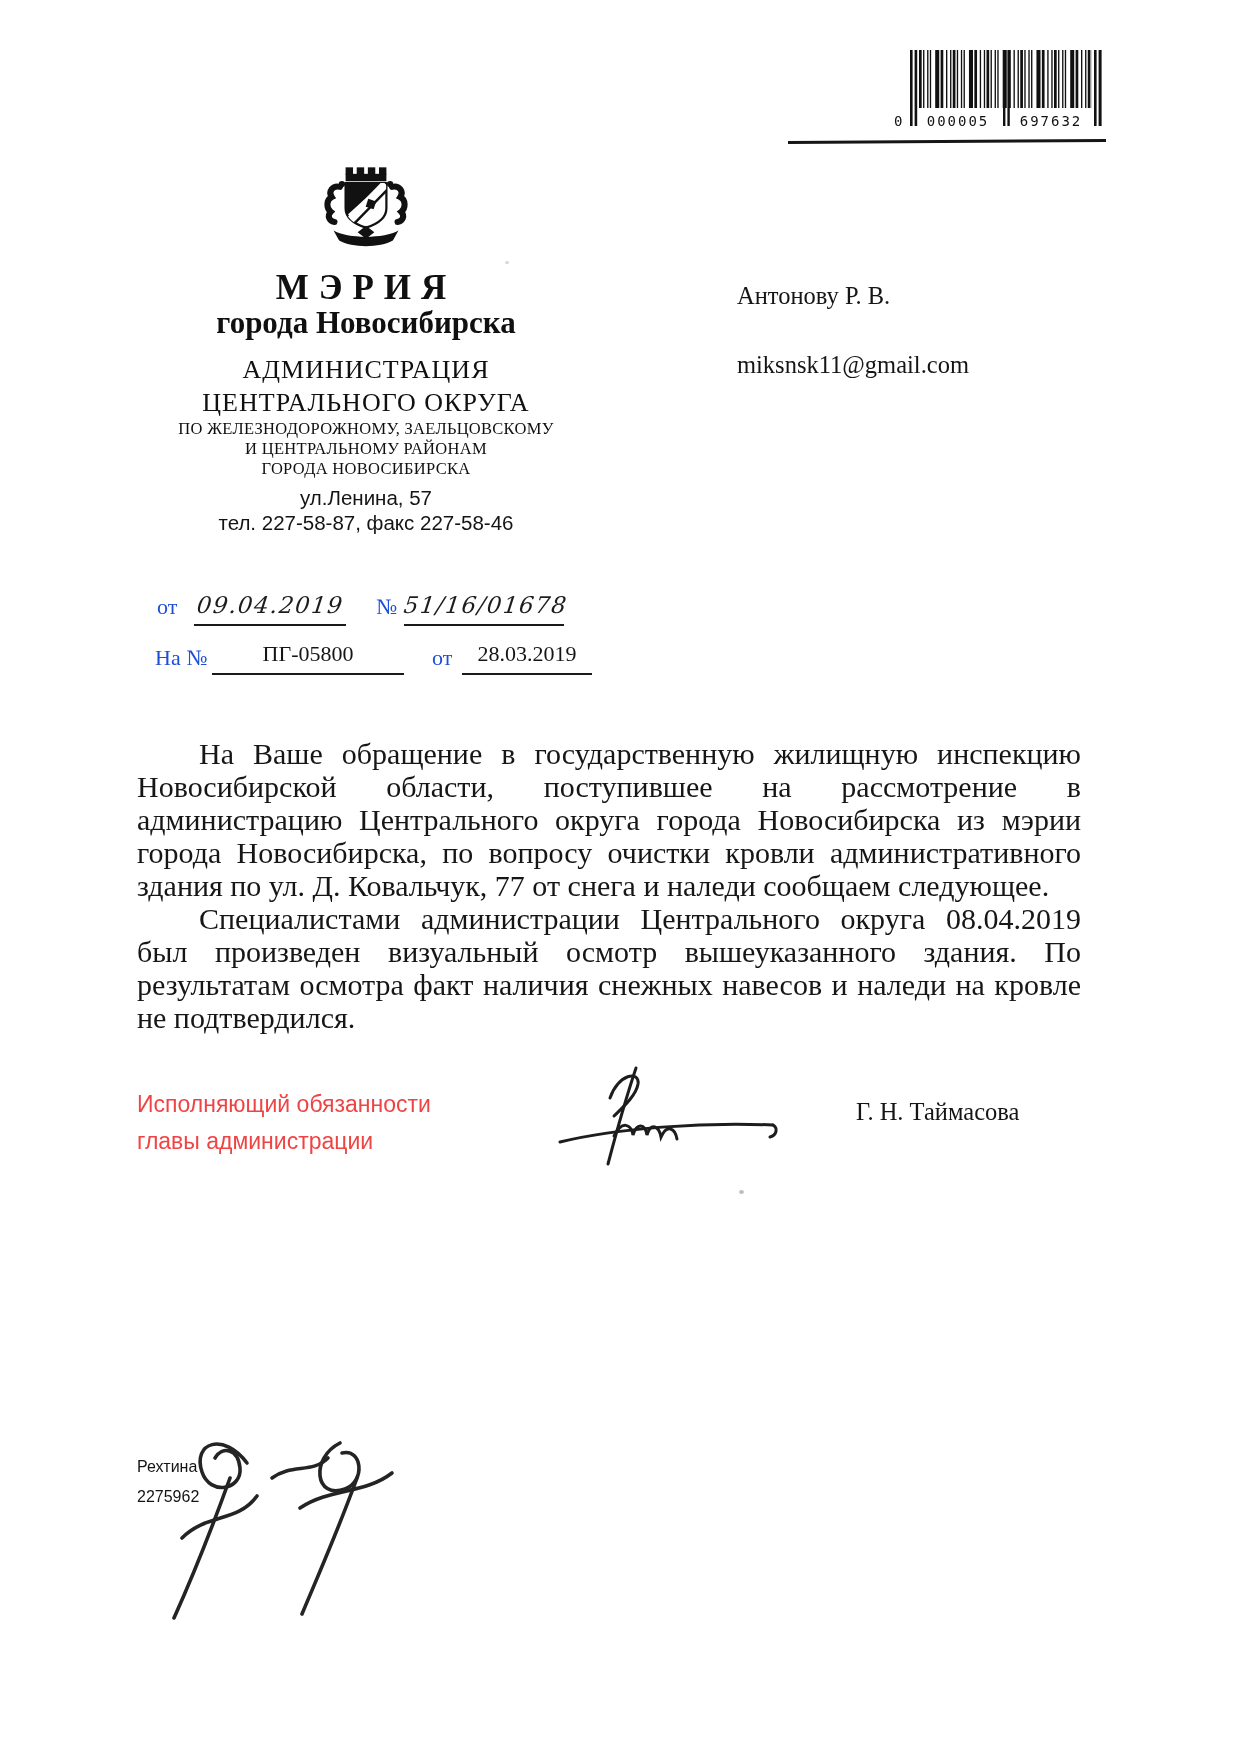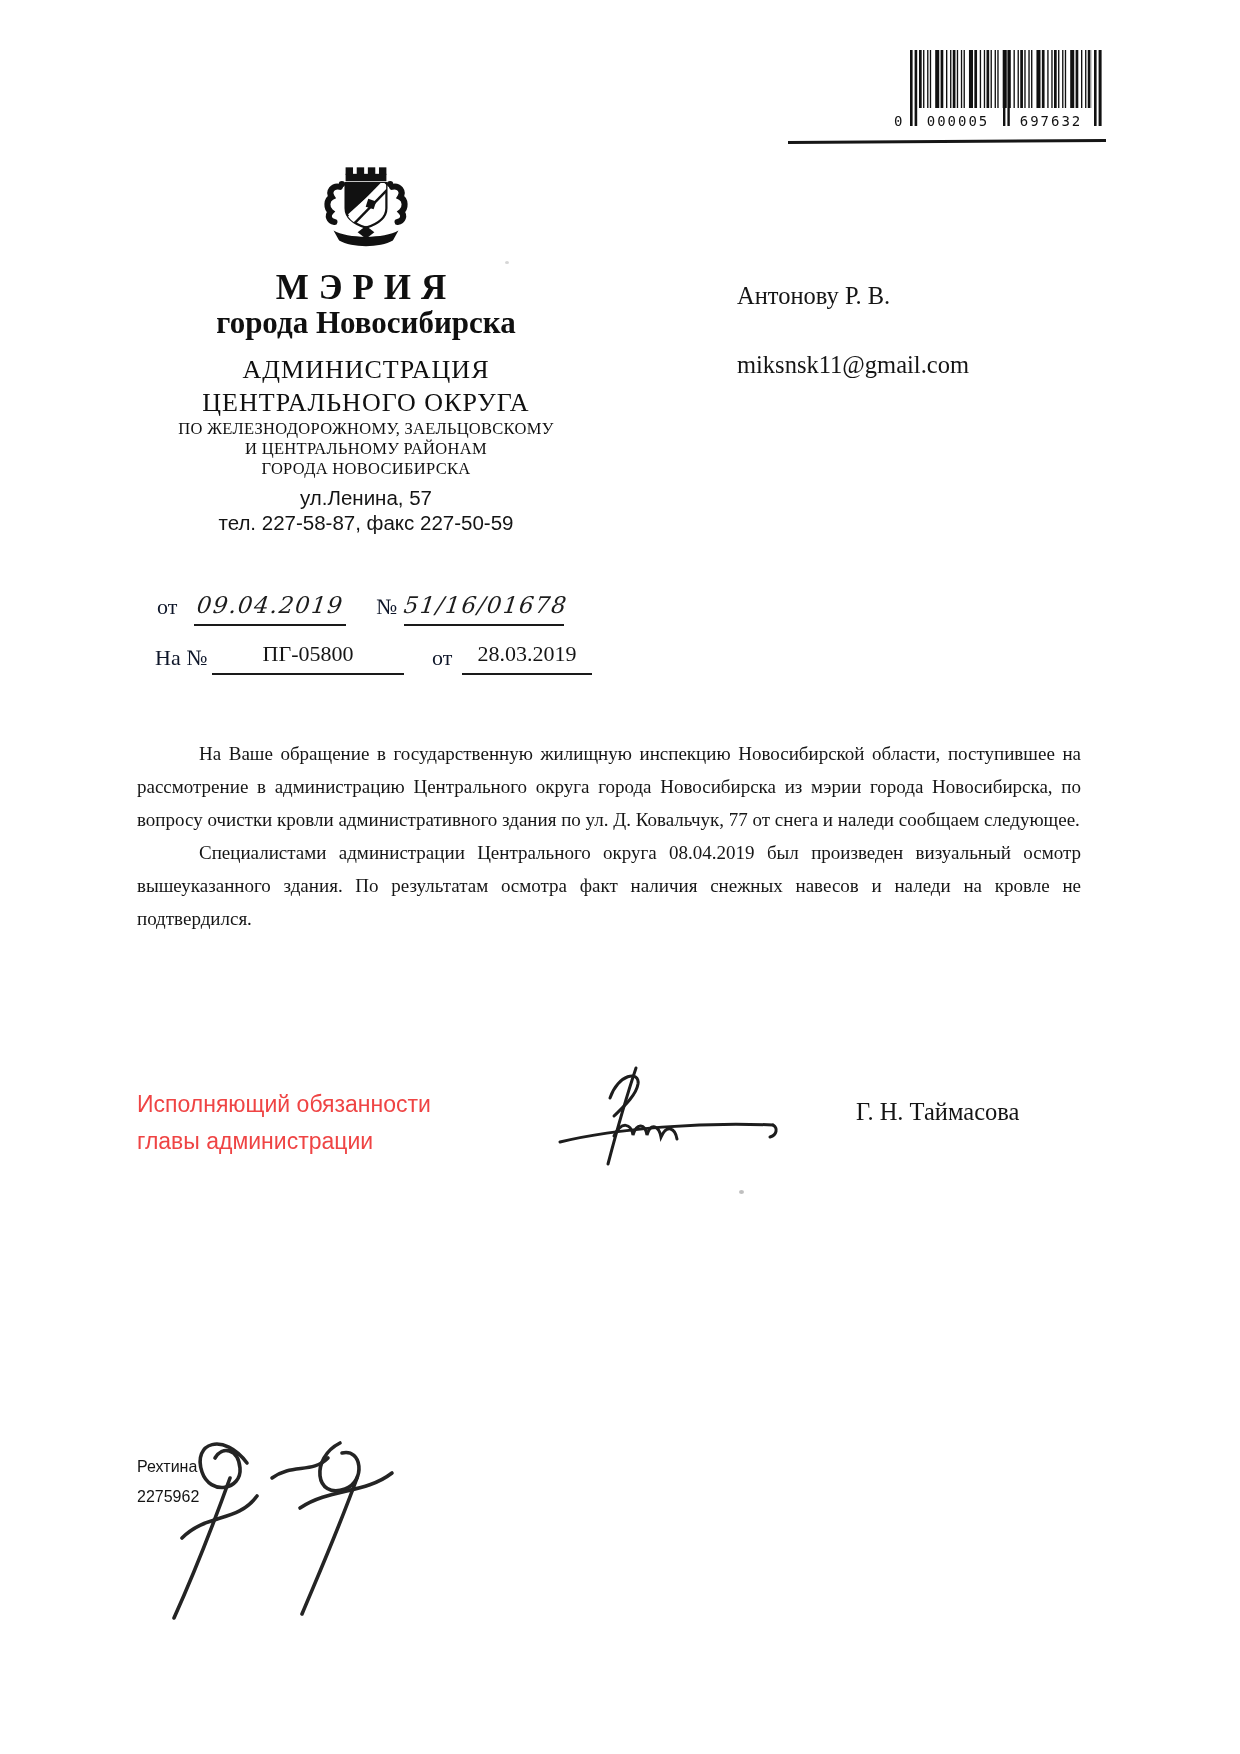--- a/index.html
+++ b/index.html
@@ -16,28 +16,28 @@
   .coa{display:block;margin:20px auto 0 auto;width:102px;height:90px;}
   .org-title{margin-top:15px;font-weight:bold;font-size:35px;letter-spacing:10px;line-height:36px;}
   .org-subtitle{font-weight:bold;font-size:31px;line-height:33px;}
   .division{margin-top:14px;font-size:26px;letter-spacing:1px;line-height:33px;}
   .districts{font-size:16.5px;line-height:20px;letter-spacing:.3px;}
   .addr{margin-top:6px;font-family:"Liberation Sans",sans-serif;font-size:20.5px;line-height:25px;color:#141414;}
   
   .recipient{position:absolute;left:737px;top:282px;font-size:24.5px;color:#151515;}
   .recipient-email{margin-top:41px;}
   
-  .ref-label{position:absolute;font-size:22px;color:#0f172a;}
+  .ref-label{position:absolute;font-size:22px;color:#1d4ed8;}
   .ref-field{position:absolute;height:32px;border-bottom:2px solid #1a1a1a;text-align:center;}
   .hand{font-family:"DejaVu Serif",serif;font-style:italic;display:inline-block;
         transform:skewX(-7deg);font-size:23px;letter-spacing:1.5px;color:#1d1d1d;white-space:nowrap;}
   .typed{font-size:22px;color:#151515;}
   
   .letter-body{position:absolute;left:137px;top:737px;width:944px;}
-  .letter-body p{margin:0;font-size:19px;line-height:33px;text-align:justify;text-indent:62px;color:#161616;}
+  .letter-body p{margin:0;font-size:30px;line-height:33px;text-align:justify;text-indent:62px;color:#161616;}
   
   .sign-title{position:absolute;left:137px;top:1086px;font-family:"Liberation Sans",sans-serif;
               font-size:23px;line-height:37px;color:#ef4444;}
   .sign-squiggle{position:absolute;left:548px;top:1062px;}
   .sign-name{position:absolute;left:856px;top:1098px;font-size:24.5px;color:#151515;}
   
   .executor{position:absolute;left:137px;top:1452px;font-family:"Liberation Sans",sans-serif;
             font-size:16px;line-height:30px;color:#141414;}
   .scribbles{position:absolute;left:152px;top:1418px;}
   .speck{position:absolute;background:#8a8a8a;border-radius:50%;}
@@ -144,21 +144,21 @@
       <div>АДМИНИСТРАЦИЯ</div>
       <div>ЦЕНТРАЛЬНОГО ОКРУГА</div>
     </div>
     <div class="districts">
       <div>ПО ЖЕЛЕЗНОДОРОЖНОМУ, ЗАЕЛЬЦОВСКОМУ</div>
       <div>И ЦЕНТРАЛЬНОМУ РАЙОНАМ</div>
       <div>ГОРОДА НОВОСИБИРСКА</div>
     </div>
     <div class="addr">
       <div>ул.Ленина, 57</div>
-      <div>тел. 227-58-87, факс 227-50-59</div>
+      <div>тел. 227-58-87, факс 227-58-46</div>
     </div>
   </div>
 
   <div class="recipient">
     <div>Антонову Р. В.</div>
     <div class="recipient-email">miksnsk11@gmail.com</div>
   </div>
 
   <div>
     <span class="ref-label" style="left:157px;top:594px;">от</span>

